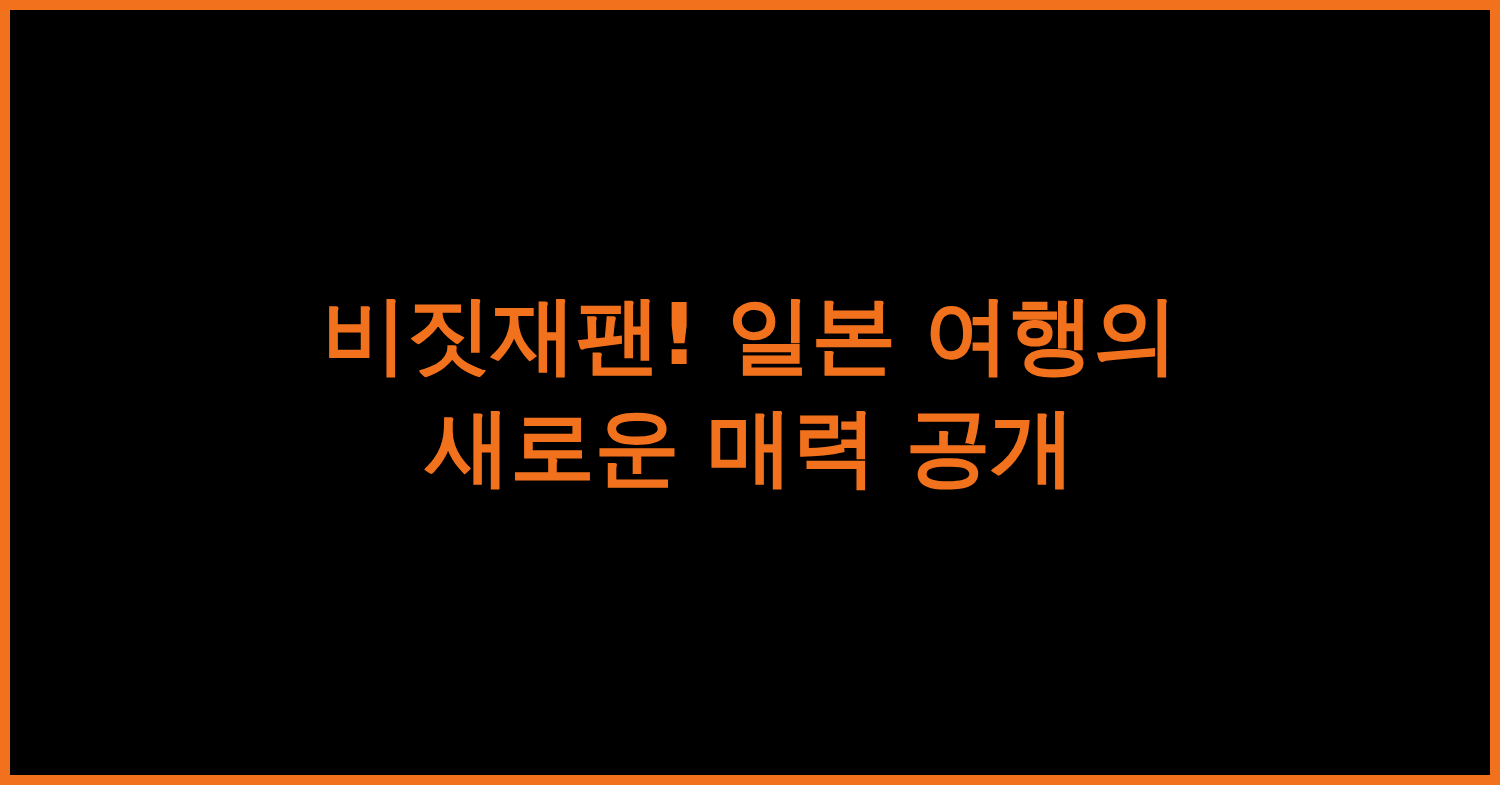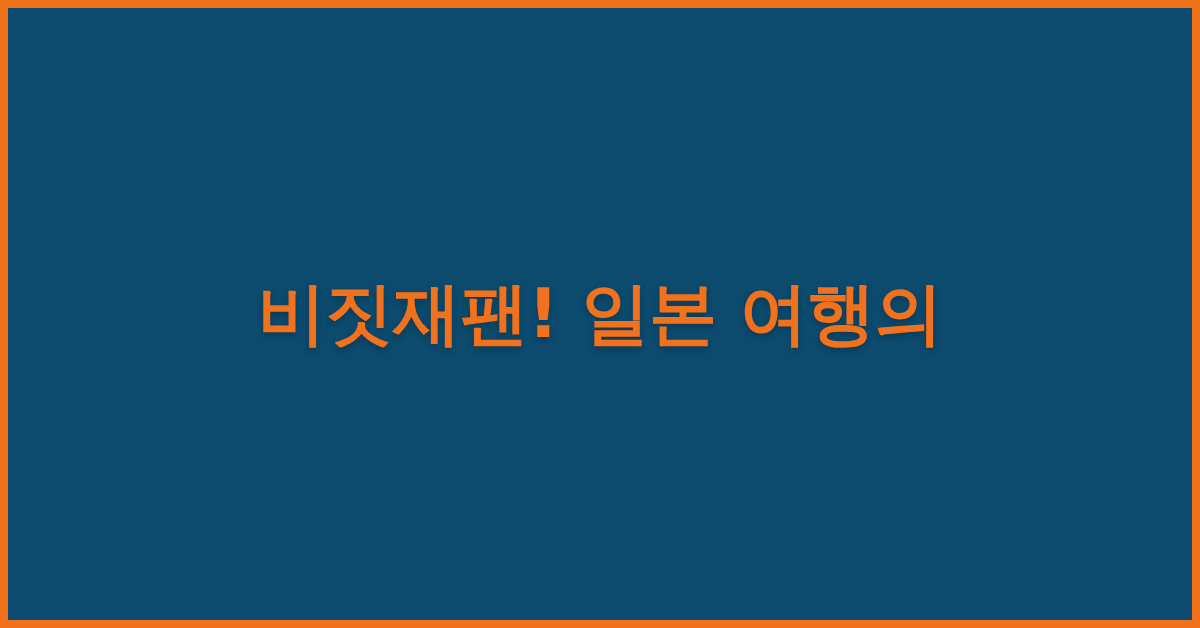--- a/index.html
+++ b/index.html
@@ -55,18 +55,19 @@
 
   .headline .line {
     display: block;
     white-space: nowrap;
   }
 </style>
 </head>
 <body>
 
 <div class="og-card" style="background: rgb(242, 113, 28); padding: 8px; width: 1200px; height: 628px;">
-  <div class="og-canvas" style="background: #0c4a6e;">
+  <div class="og-canvas" style="background: #000000;">
     <h1 class="headline" style="color: rgb(242, 113, 28);">
       <span class="line">비짓재팬! 일본 여행의</span>
+      <span class="line">새로운 매력 공개</span>
     </h1>
   </div>
 </div>
 
 </body></html>

